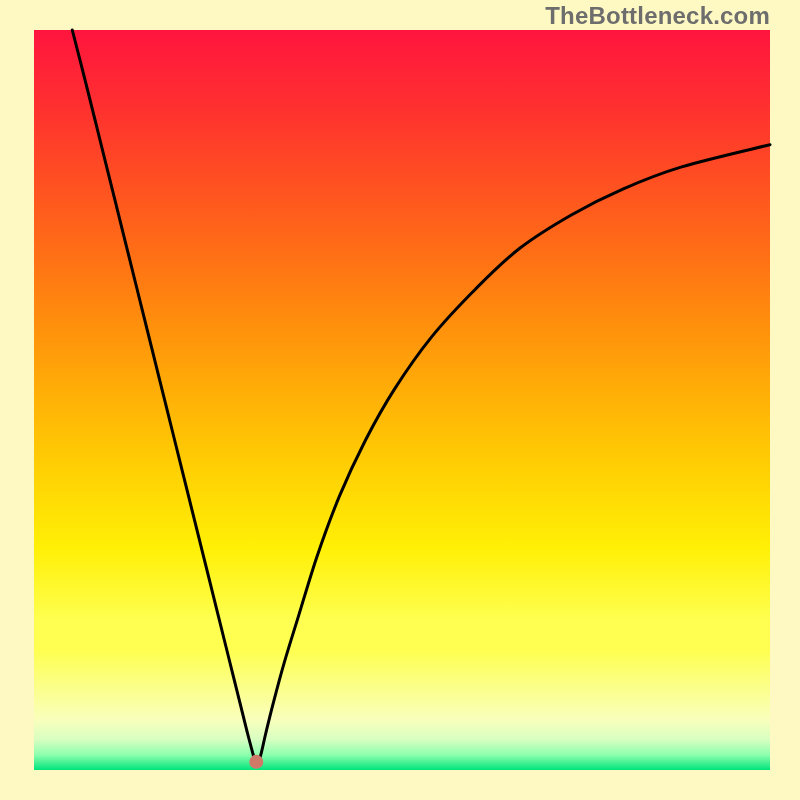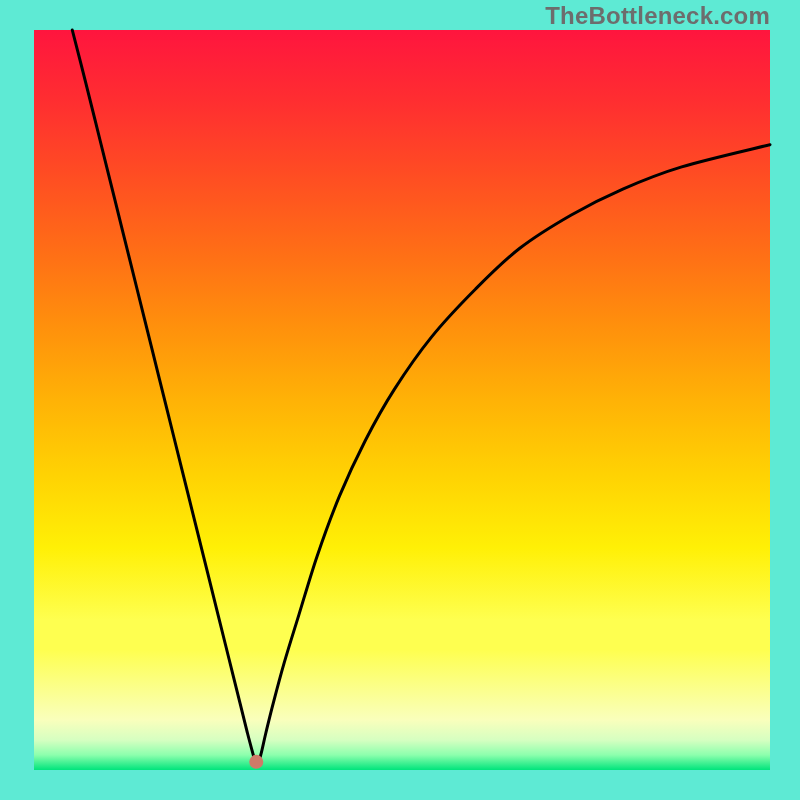--- a/index.html
+++ b/index.html
@@ -10,21 +10,21 @@
     background: #000000;
     overflow: hidden;
     font-family: Arial, Helvetica, sans-serif;
   }
   .frame {
     position: absolute;
     top: 0;
     left: 0;
     width: 800px;
     height: 800px;
-    background: #5eead4;
+    background: #fef9c3;
   }
   .plot-area {
     position: absolute;
     box-sizing: border-box;
   }
   .watermark {
     position: absolute;
     font-size: 24px;
     font-weight: 600;
     color: #6d6d6d;

